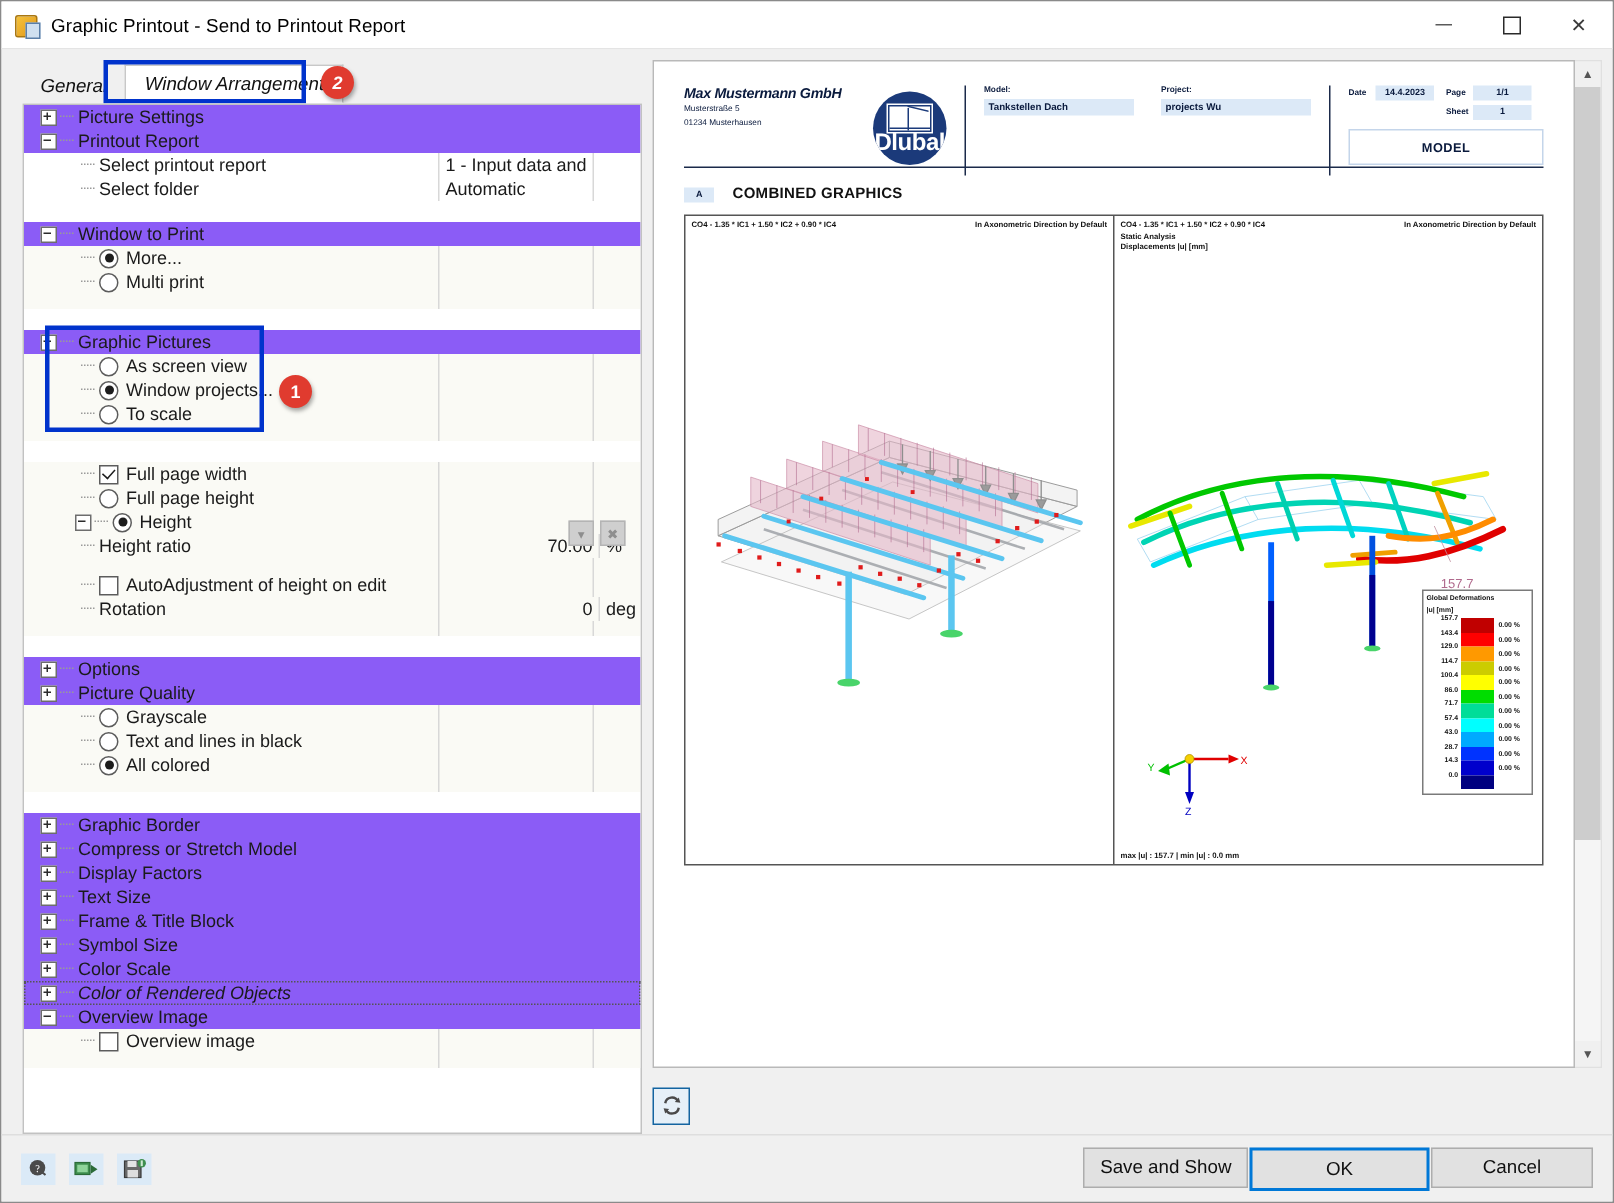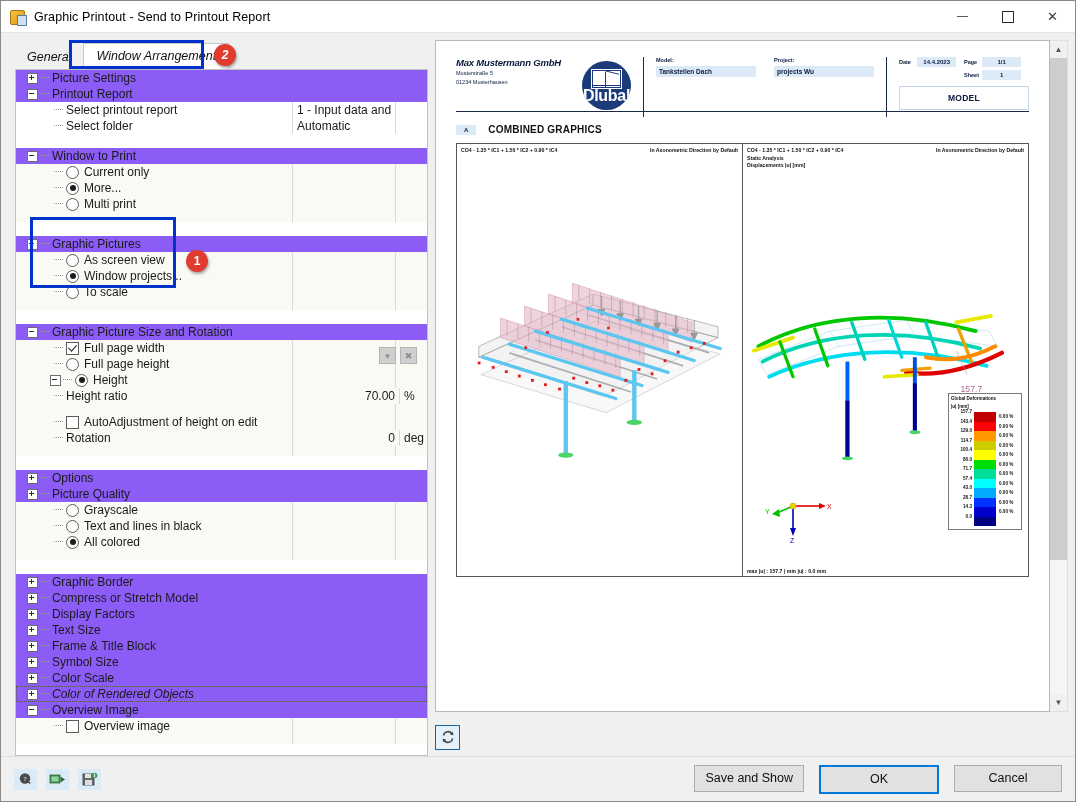--- a/index.html
+++ b/index.html
@@ -430,21 +430,21 @@
     background: #f0f0f0;
     border-top: 1px solid #dedede;
     padding: 0 13px;
   }
   .foot-icons { display: flex; gap: 9px; }
   .foot-icon {
     width: 23px; height: 21px;
     background: #dbeaf7;
     display: flex; align-items: center; justify-content: center;
   }
-  .foot-btns { margin-left: auto; display: flex; gap: 15px; text-align: right; }
+  .foot-btns { margin-left: auto; display: flex; gap: 1px; text-align: right; }
   .btn {
     height: 25px;
     min-width: 86px;
     padding: 0 10px;
     background: #e1e1e1;
     border: 1px solid #adadad;
     font-size: 12.5px;
     color: #101010;
     display: flex; align-items: center; justify-content: center;
   }
@@ -527,30 +527,20 @@
                 <span class="dots"></span>
                 <span class="lbl">Window to Print</span>
               </div>
               <div class="cell-val"></div>
               <div class="cell-unit"></div>
             </div>
             <div class="row sub">
               <div class="cell-name">
                 <span class="indent i2"></span>
                 <span class="dots"></span>
-                <span class="radio"></span>
-                <span class="lbl">Current only</span>
-              </div>
-              <div class="cell-val"></div>
-              <div class="cell-unit"></div>
-            </div>
-            <div class="row sub">
-              <div class="cell-name">
-                <span class="indent i2"></span>
-                <span class="dots"></span>
                 <span class="radio on"></span>
                 <span class="lbl">More...</span>
               </div>
               <div class="cell-val"></div>
               <div class="cell-unit"></div>
             </div>
             <div class="row sub">
               <div class="cell-name">
                 <span class="indent i2"></span>
                 <span class="dots"></span>
@@ -604,29 +594,20 @@
               </div>
               <div class="cell-val"></div>
               <div class="cell-unit"></div>
             </div>
             <div class="row spacer-sub">
               <div class="cell-name"></div>
               <div class="cell-val"></div>
               <div class="cell-unit"></div>
             </div>
             <div class="row spacer"></div>
-            <div class="row group">
-              <div class="cell-name">
-                <span class="expander"></span>
-                <span class="dots"></span>
-                <span class="lbl">Graphic Picture Size and Rotation</span>
-              </div>
-              <div class="cell-val"></div>
-              <div class="cell-unit"></div>
-            </div>
             <div class="row sub">
               <div class="cell-name">
                 <span class="indent i2"></span>
                 <span class="dots"></span>
                 <span class="check on"></span>
                 <span class="lbl">Full page width</span>
               </div>
               <div class="cell-val"></div>
               <div class="cell-unit"></div>
             </div>

